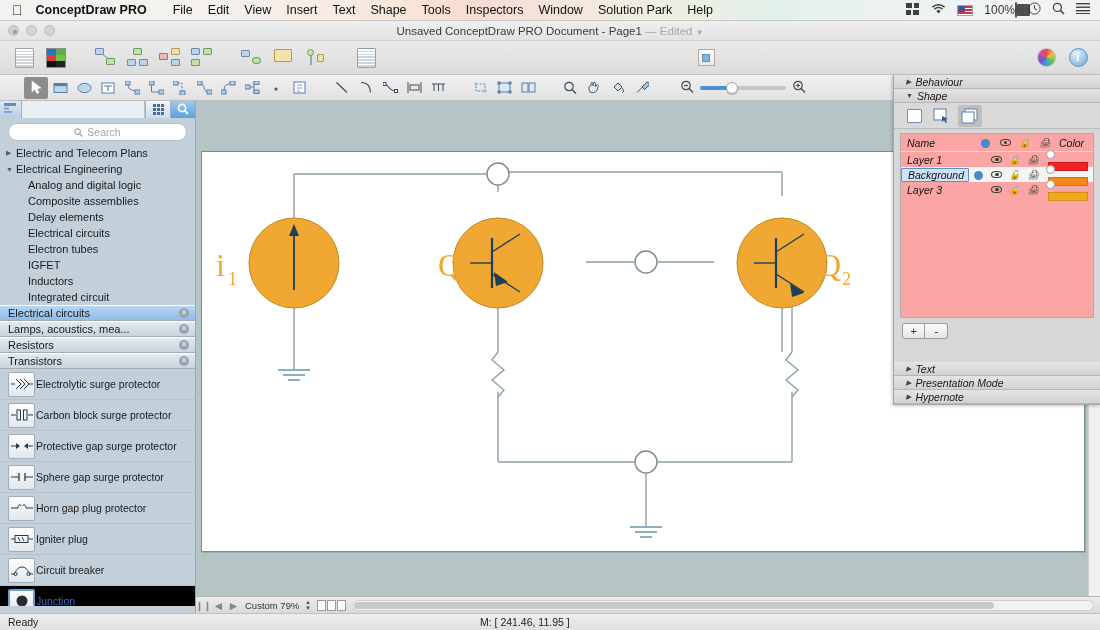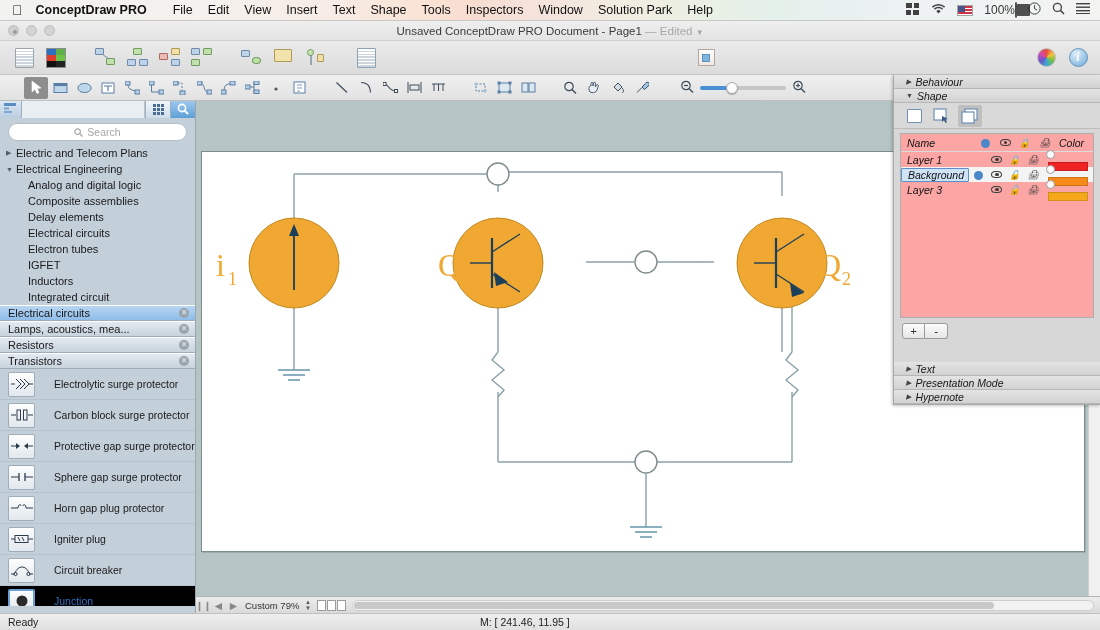--- a/index.html
+++ b/index.html
@@ -113,21 +113,21 @@
   .divhdr {
     height:16px; display:flex; align-items:center; justify-content:space-between;
     padding:0 6px 0 8px; font-size:11px;
     background:linear-gradient(#e3e9ef,#c8d3dd); border-top:1px solid #fff;
     border-bottom:1px solid #9fadb9; color:#16181a;
   }
   .divhdr.sel { background:linear-gradient(#b8d6f2,#8fbce8); }
   .xbtn { width:10px;height:10px;border-radius:50%;background:#98a4ae;color:#e7edf2;
      font-size:8px;line-height:10px;text-align:center;}
   .libitems { background:#c3cfd9; }
-  .libitem { height:31px; display:flex; align-items:center; gap:19px; padding-left:8px;
+  .libitem { height:31px; display:flex; align-items:center; gap:1px; padding-left:8px;
      border-bottom:1px solid #b6c3ce; font-size:10.5px; color:#1a1a1a; }
   .libitem .thumb { width:27px;height:25px;background:linear-gradient(#fdfdfd,#e2e8ee);
      border:1px solid #9fadb9; border-radius:2px; display:flex;align-items:center;justify-content:center;}
   .libitem.sel { background:#000000; }
   .libitem.sel .thumb { border:2px solid #6b9fd4; }
   .libitem.sel span { color:#2f6fbd; text-decoration:underline; }
 
   
   .canvasarea { position:absolute; left:196px; top:101px; width:904px; height:495px;
      background:#b5c4c4; overflow:hidden; }

